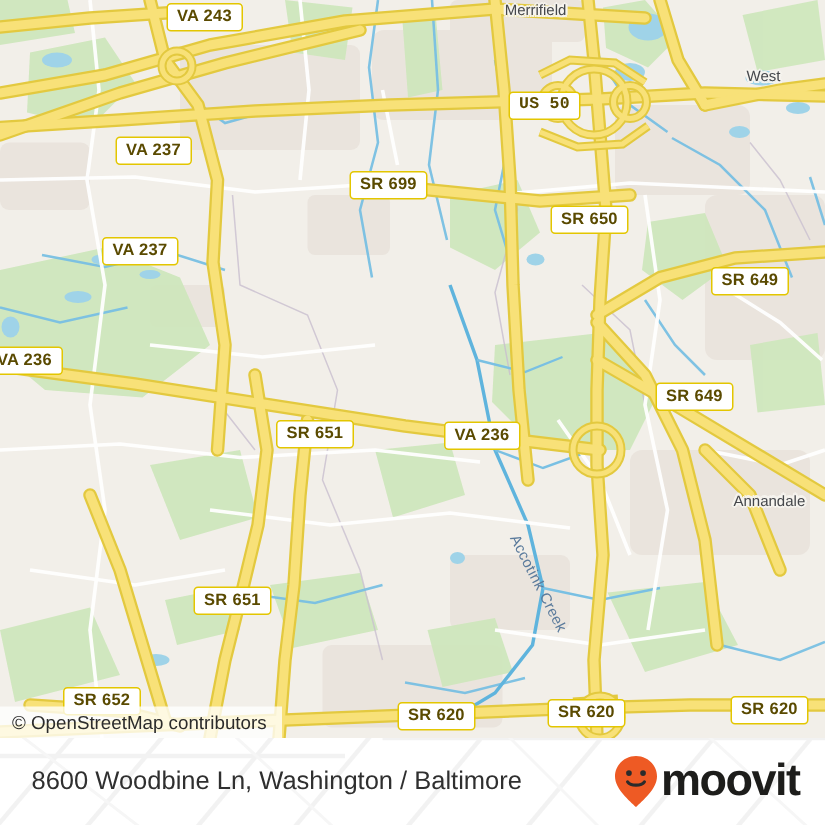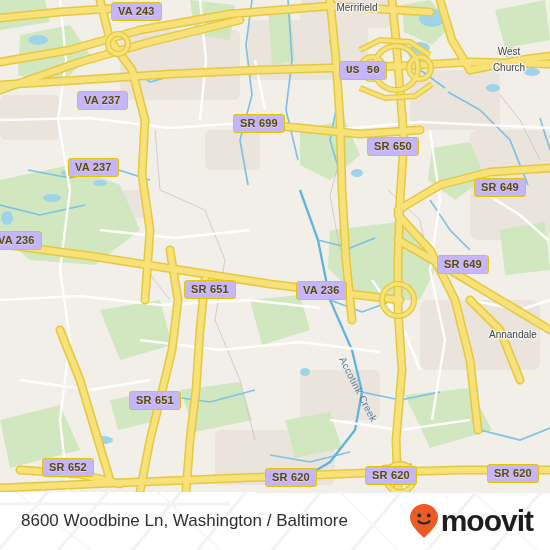--- a/index.html
+++ b/index.html
@@ -16,21 +16,21 @@
     position: absolute; left: 0; top: 0;
     width: 550px; height: 492px;
     background: #f2efe9;
     overflow: hidden;
   }
   .svgmap { position: absolute; left: 0; top: 0; width: 550px; height: 492px; }
 
   
   .shield {
     position: absolute;
-    background: #c4b5fd;
+    background: #ffffff;
     border: 1.5px solid #e3c600;
     border-radius: 3px;
     color: #5a4a00;
     font-size: 11px;
     font-weight: bold;
     letter-spacing: .2px;
     padding: 2px 6px 3px 6px;
     white-space: nowrap;
     line-height: 12px;
     text-shadow: 0 1px 0 rgba(255,255,255,.35);
@@ -301,21 +301,20 @@
         <circle cx="398" cy="300" r="16"></circle>
         <circle cx="400" cy="478" r="14"></circle>
         <circle cx="118" cy="44" r="10"></circle>
       </g>
     </svg>
 
     <div class="place" style="left:317px; top:0px; width:80px;">Merrifield</div>
 
     <div class="place" style="left:468px; top:44px; width:82px;">
       <div>West</div>
-      <div>Church</div>
     </div>
 
     <div class="place" style="left:489px; top:327px; width:100px; text-align:left;">Annandale</div>
 
     <div class="water-label" style="left:342px; top:352px; transform:rotate(63deg); transform-origin:0 50%;">Accotink Creek</div>
 
     <div id="shields">
         <div class="shield" style="left: 111px; top: 2px;">VA 243</div>
         <div class="shield" style="left: 77px; top: 91px;">VA 237</div>
         <div class="shield" style="left: 339px; top: 61px; font-family: Liberation Mono, monospace;">US 50</div>
@@ -327,20 +326,21 @@
         <div class="shield" style="left: 437px; top: 255px;">SR 649</div>
         <div class="shield" style="left: 184px; top: 280px;">SR 651</div>
         <div class="shield" style="left: 296px; top: 281px;">VA 236</div>
         <div class="shield" style="left: 129px; top: 391px;">SR 651</div>
         <div class="shield" style="left: 42px; top: 458px;">SR 652</div>
         <div class="shield" style="left: 265px; top: 468px;">SR 620</div>
         <div class="shield" style="left: 365px; top: 466px;">SR 620</div>
         <div class="shield" style="left: 487px; top: 464px;">SR 620</div>
       </div>
 
+    <div id="attribution">© OpenStreetMap contributors</div>
 
 
   </div>
 
   <div id="footer">
     <svg id="footer-watermark" viewBox="0 0 550 120">
       <g stroke="#e9e9e9" stroke-width="3" fill="none">
         <path d="M-20 120 L90 -10"></path>
         <path d="M40 120 L150 -10"></path>
         <path d="M110 125 L210 5"></path>

